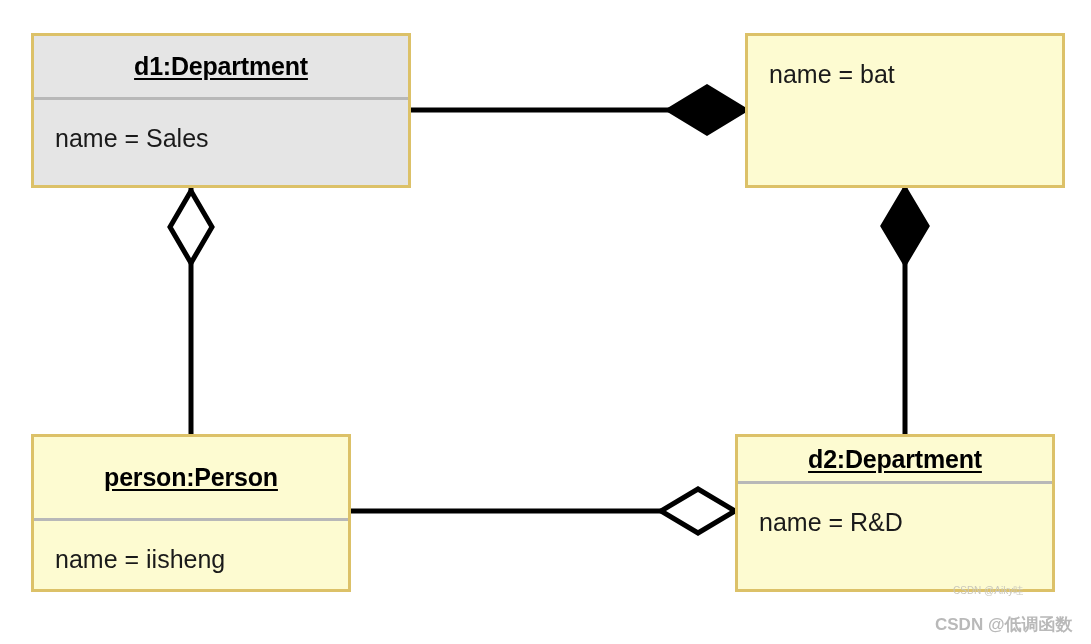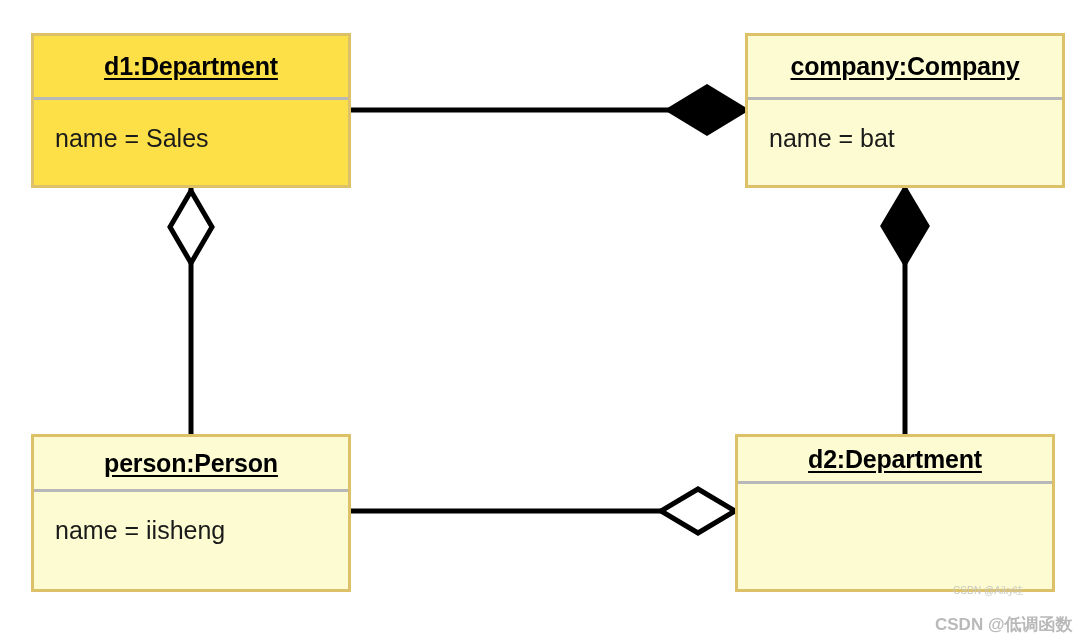--- a/index.html
+++ b/index.html
@@ -98,47 +98,47 @@
         <path d="M 905 188 L 905 434" stroke="#000000" stroke-width="5" fill="none"></path>
         <polygon points="905,189 927,226 905,263 883,226" stroke="#000000" stroke-width="5" stroke-linejoin="miter" fill="#000000"></polygon>
       </g>
       <g>
         <path d="M 351 511 L 735 511" stroke="#000000" stroke-width="5" fill="none"></path>
         <polygon points="698,489 735,511 698,533 661,511" stroke="#000000" stroke-width="5" stroke-linejoin="miter" fill="#ffffff"></polygon>
       </g>
     </svg>
 
   <div id="node-layer">
-      <div class="obj-box" style="left: 31px; top: 33px; width: 320px; height: 155px; background: #fde047; border-color: rgb(220, 193, 104);">
+      <div class="obj-box" style="left: 31px; top: 33px; width: 380px; height: 155px; background: #e5e5e5; border-color: rgb(220, 193, 104);">
         <div class="obj-header" style="height: 64px; border-bottom-color: rgb(184, 184, 184);">
           <span class="obj-title">d1:Department</span>
         </div>
         <div class="obj-body">
           <span class="obj-attr">name = Sales</span>
         </div>
       </div>
       <div class="obj-box" style="left: 745px; top: 33px; width: 320px; height: 155px; background: rgb(253, 251, 209); border-color: rgb(220, 193, 104);">
-        <div class="obj-header" style="height: 64px; border-bottom-color: rgb(184, 184, 184);">
-          <span class="obj-title">company:Company</span>
-        </div>
         <div class="obj-body">
           <span class="obj-attr">name = bat</span>
         </div>
       </div>
       <div class="obj-box" style="left: 31px; top: 434px; width: 320px; height: 158px; background: rgb(253, 251, 209); border-color: rgb(220, 193, 104);">
-        <div class="obj-header" style="height: 55px; border-bottom-color: rgb(184, 184, 184);">
+        <div class="obj-header" style="height: 84px; border-bottom-color: rgb(184, 184, 184);">
           <span class="obj-title">person:Person</span>
         </div>
         <div class="obj-body">
           <span class="obj-attr">name = iisheng</span>
         </div>
       </div>
       <div class="obj-box" style="left: 735px; top: 434px; width: 320px; height: 158px; background: rgb(253, 251, 209); border-color: rgb(220, 193, 104);">
         <div class="obj-header" style="height: 47px; border-bottom-color: rgb(184, 184, 184);">
           <span class="obj-title">d2:Department</span>
+        </div>
+        <div class="obj-body">
+          <span class="obj-attr">name = R&amp;D</span>
         </div>
       </div>
     </div>
 
   <div class="watermark" id="wm-inner" style="left:953px; top:584px;">CSDN @Aiky哇</div>
 
   <div class="watermark" id="wm-outer" style="left:935px; top:613px;font-weight:bold;">CSDN @低调函数</div>
 
 </div>
 

